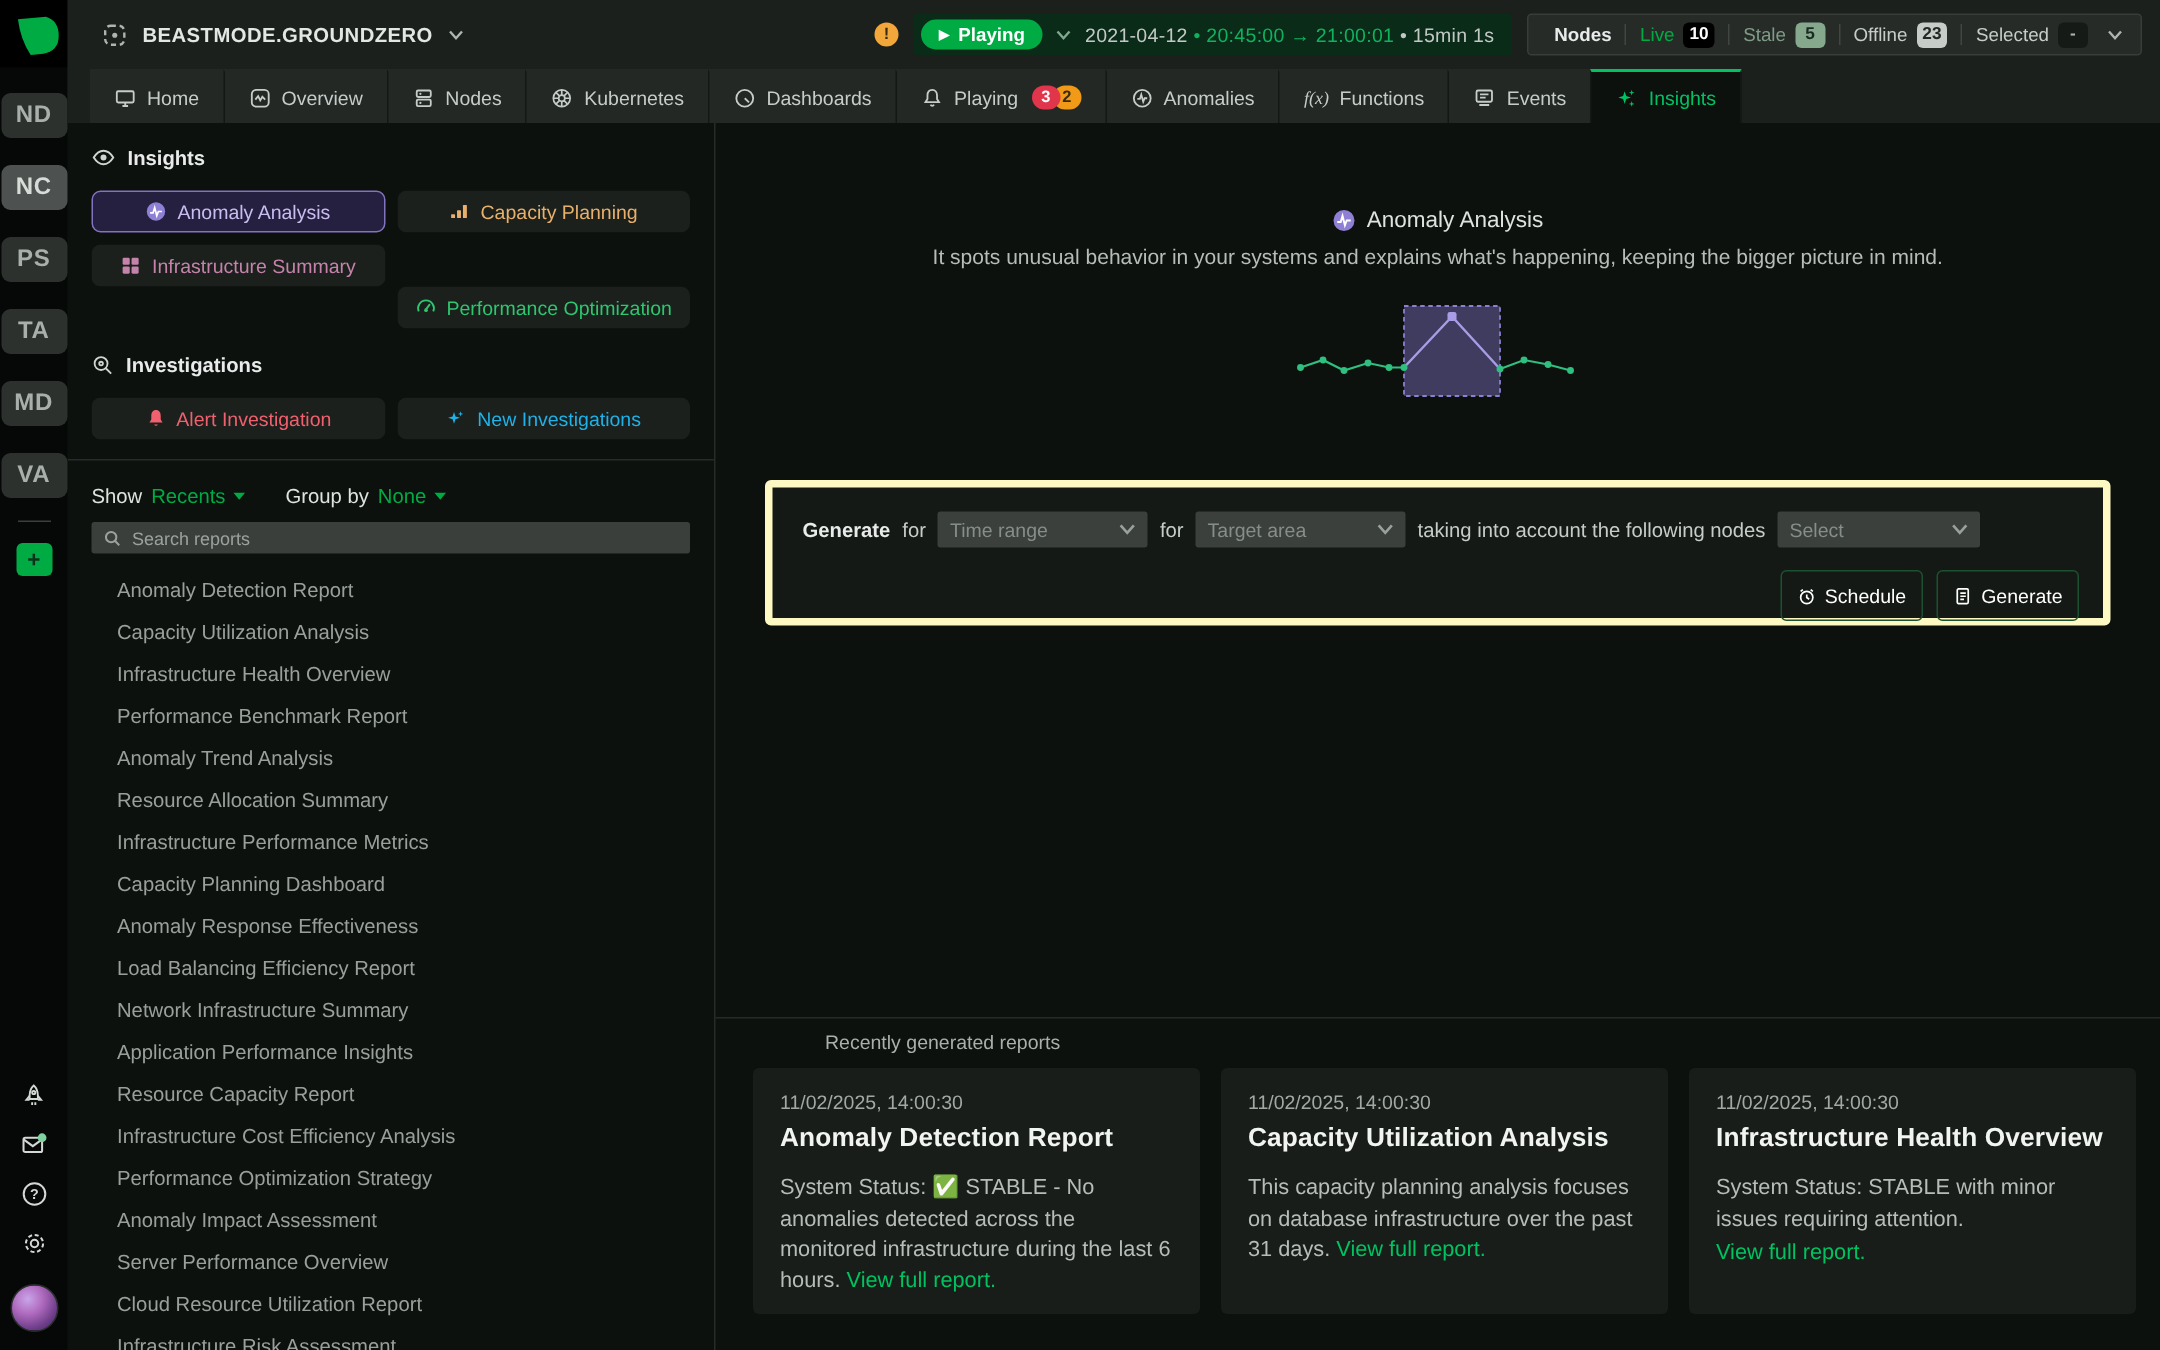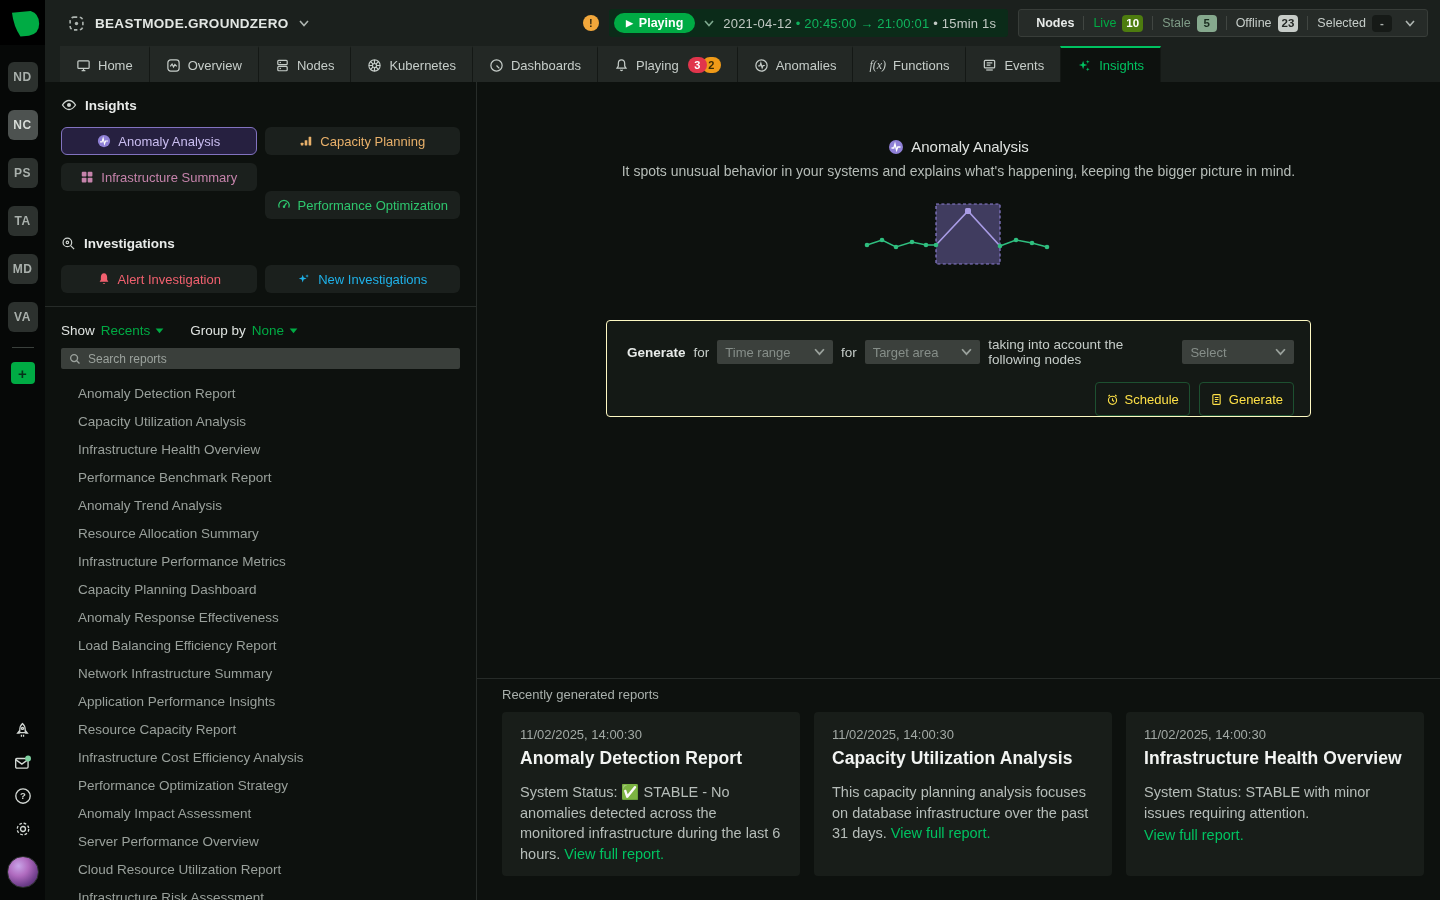--- a/index.html
+++ b/index.html
@@ -3,22 +3,22 @@
 <meta charset="utf-8">
 <style>
   * { margin:0; padding:0; box-sizing:border-box; }
   html,body { width:1440px; height:900px; overflow:hidden; background:#0d110e;
     font-family:"Liberation Sans", sans-serif; color:#e4e8e5; }
   .app { position:relative; width:1440px; height:900px; display:flex; }
 
   
   .rail { width:45px; height:900px; background:#060807; display:flex; flex-direction:column; align-items:center; flex-shrink:0; }
   .logo { width:45px; height:45px; background:#000; display:flex; align-items:center; justify-content:center; }
-  .space-btn { width:30px; height:30px; border-radius:6px; background:#2c312e; color:#a9b0ac;
-    font-size:12px; font-weight:bold; letter-spacing:.5px; display:flex; align-items:center; justify-content:center; margin-top:18px; cursor:pointer; }
+  .space-btn { width:44px; height:30px; border-radius:6px; background:#2c312e; color:#a9b0ac;
+    font-size:16px; font-weight:bold; letter-spacing:.5px; display:flex; align-items:center; justify-content:center; margin-top:18px; cursor:pointer; }
   .space-btn.first { margin-top:17px; }
   .space-btn.active { background:#4d5250; color:#d7dcd8; }
   .rail-divider { width:22px; border-top:1px solid #3a403c; margin-top:15px; }
   .add-space { width:24px; height:22px; border-radius:4px; background:#00ab44; color:#06321a;
     font-size:15px; font-weight:bold; display:flex; align-items:center; justify-content:center; margin-top:14px; cursor:pointer; }
   .rail-bottom { margin-top:auto; display:flex; flex-direction:column; align-items:center; gap:15px; padding-bottom:12px; }
   .rail-icon { width:18px; height:18px; color:#d3d8d4; display:flex; align-items:center; justify-content:center; }
   .avatar { width:32px; height:32px; border-radius:50%; margin-top:3px;
     background:radial-gradient(circle at 35% 30%, #c9a5e8 0%, #b06bbf 35%, #6d3d8a 70%, #3a2550 100%); border:1px solid #2a2f2c; }
 
@@ -42,21 +42,21 @@
   .nodes-strip { height:28px; background:#262b28; border:1px solid #383d39; border-radius:3px;
     display:flex; align-items:center; font-size:12.5px; padding:0 8px; }
   .ns-seg { display:flex; align-items:center; gap:6px; padding:0 9px; }
   .ns-sep { width:1px; height:14px; background:#41464    2; background:#414642; }
   .ns-label { color:#c6cdc9; }
   .ns-label.bold { font-weight:bold; color:#e8ebe9; }
   .ns-label.live { color:#00ab44; }
   .ns-label.stale { color:#7f9c87; }
   .badge { min-width:20px; height:17px; border-radius:4px; padding:0 4px; font-size:11.5px; font-weight:bold;
     display:flex; align-items:center; justify-content:center; }
-  .badge.live { background:#4d7c0f; color:#fff; }
+  .badge.live { background:#000000; color:#fff; }
   .badge.stale { background:#86a98e; color:#1a2c1f; }
   .badge.offline { background:#c7ccc8; color:#24282 5; color:#242825; }
   .badge.selected { background:#161a17; color:#aab1ad; }
   .ns-chev { color:#aeb5b1; display:flex; padding:0 4px; cursor:pointer; }
 
   
   .tabbar { height:36px; background:#1b201d; display:flex; align-items:stretch; padding-left:15px; }
   .tab { display:flex; align-items:center; gap:7px; padding:0 16px; background:#232825; color:#c6cdc9;
     font-size:13px; cursor:pointer; border-top:2px solid transparent; }
   .tab + .tab { border-left:1px solid #14181 5; border-left:1px solid #141815; }
@@ -100,35 +100,35 @@
   .search-box .sicon { color:#9ba29d; display:flex; }
   .report-list { margin-top:10px; padding-left:17px; }
   .report-item { height:28px; display:flex; align-items:center; font-size:13.5px; color:#99a09b; cursor:pointer; }
 
   
   .main { flex:1; display:flex; flex-direction:column; min-width:0; }
   .hero { margin-top:56px; text-align:center; }
   .hero-title { display:flex; align-items:center; justify-content:center; gap:7px; font-size:15px; color:#dfe3e0; }
   .hero-desc { margin-top:8px; font-size:14px; color:#b6bdb8; }
   .illus { margin:22px auto 0; display:block; }
-  .gen-panel { margin:53px auto 0; width:705px; height:97px; background:#141915; border:1px solid #fef9c3;
+  .gen-panel { margin:53px auto 0; width:897px; height:97px; background:#141915; border:5px solid #fef9c3;
     border-radius:4px; padding:16px 16px 0 20px; }
   .gen-row { display:flex; align-items:center; gap:8px; font-size:13.5px; color:#c6cdc9; }
   .gen-label { font-weight:bold; color:#e8ebe9; }
   .dropdown { height:24px; background:#3b403c; border-radius:2px; display:flex; align-items:center;
     justify-content:space-between; padding:0 8px; font-size:13px; color:#868e89; cursor:pointer; }
   .dd-time { width:140px; } .dd-target { width:140px; } .dd-select { width:135px; }
   .dropdown .dchev { color:#9aa19c; display:flex; }
   .gen-actions { display:flex; justify-content:flex-end; gap:9px; margin-top:15px; }
-  .ghost-btn { height:23px; border:1px solid #1d5030; border-radius:4px; color:#fde047; background:transparent;
+  .ghost-btn { height:23px; border:1px solid #1d5030; border-radius:4px; color:#ffffff; background:transparent;
     font-size:13px; display:flex; align-items:center; gap:6px; padding:16px 10px; cursor:default; }
   .ghost-btn .gicon { display:flex; }
 
   .recent { margin-top:auto; border-top:1px solid #262b28; padding:8px 16px 24px 25px; }
-  .recent-title { font-size:13px; color:#a9b0ac; }
+  .recent-title { font-size:13px; color:#a9b0ac;margin-left:48px; }
   .cards { display:flex; gap:14px; margin-top:10px; }
   .card { width:298px; height:164px; background:#181d19; border-radius:4px; padding:15px 18px; }
   .card-ts { font-size:13px; color:#a2a9a5; }
   .card-title { font-size:17.5px; font-weight:bold; color:#f2f4f2; margin-top:6px; letter-spacing:.1px; }
   .card-body { margin-top:13px; font-size:14.5px; color:#b6bdb9; line-height:1.42; }
   .card-link { color:#00c261; cursor:pointer; }
   .card-link.block { display:block; margin-top:2px; }
 </style>
 </head>
 <body>

